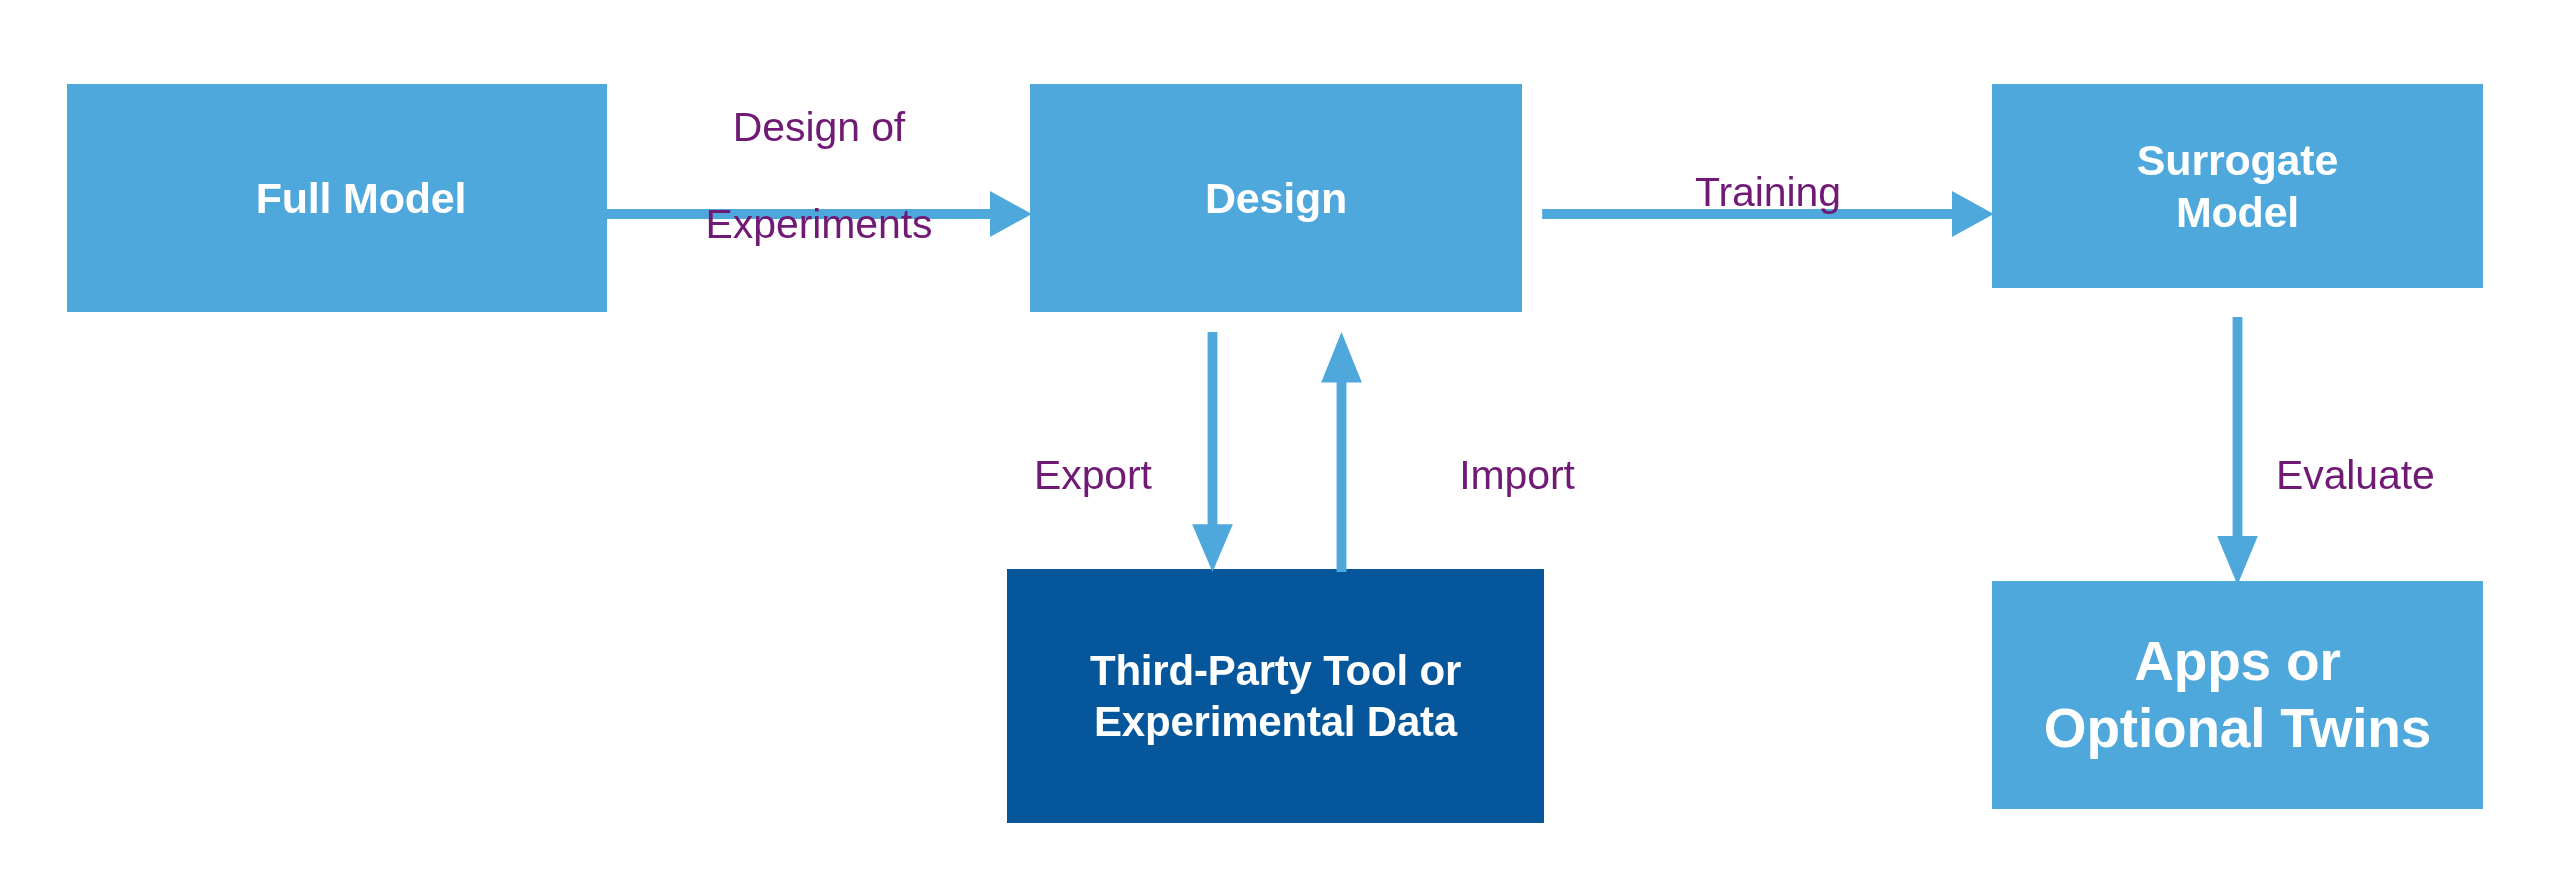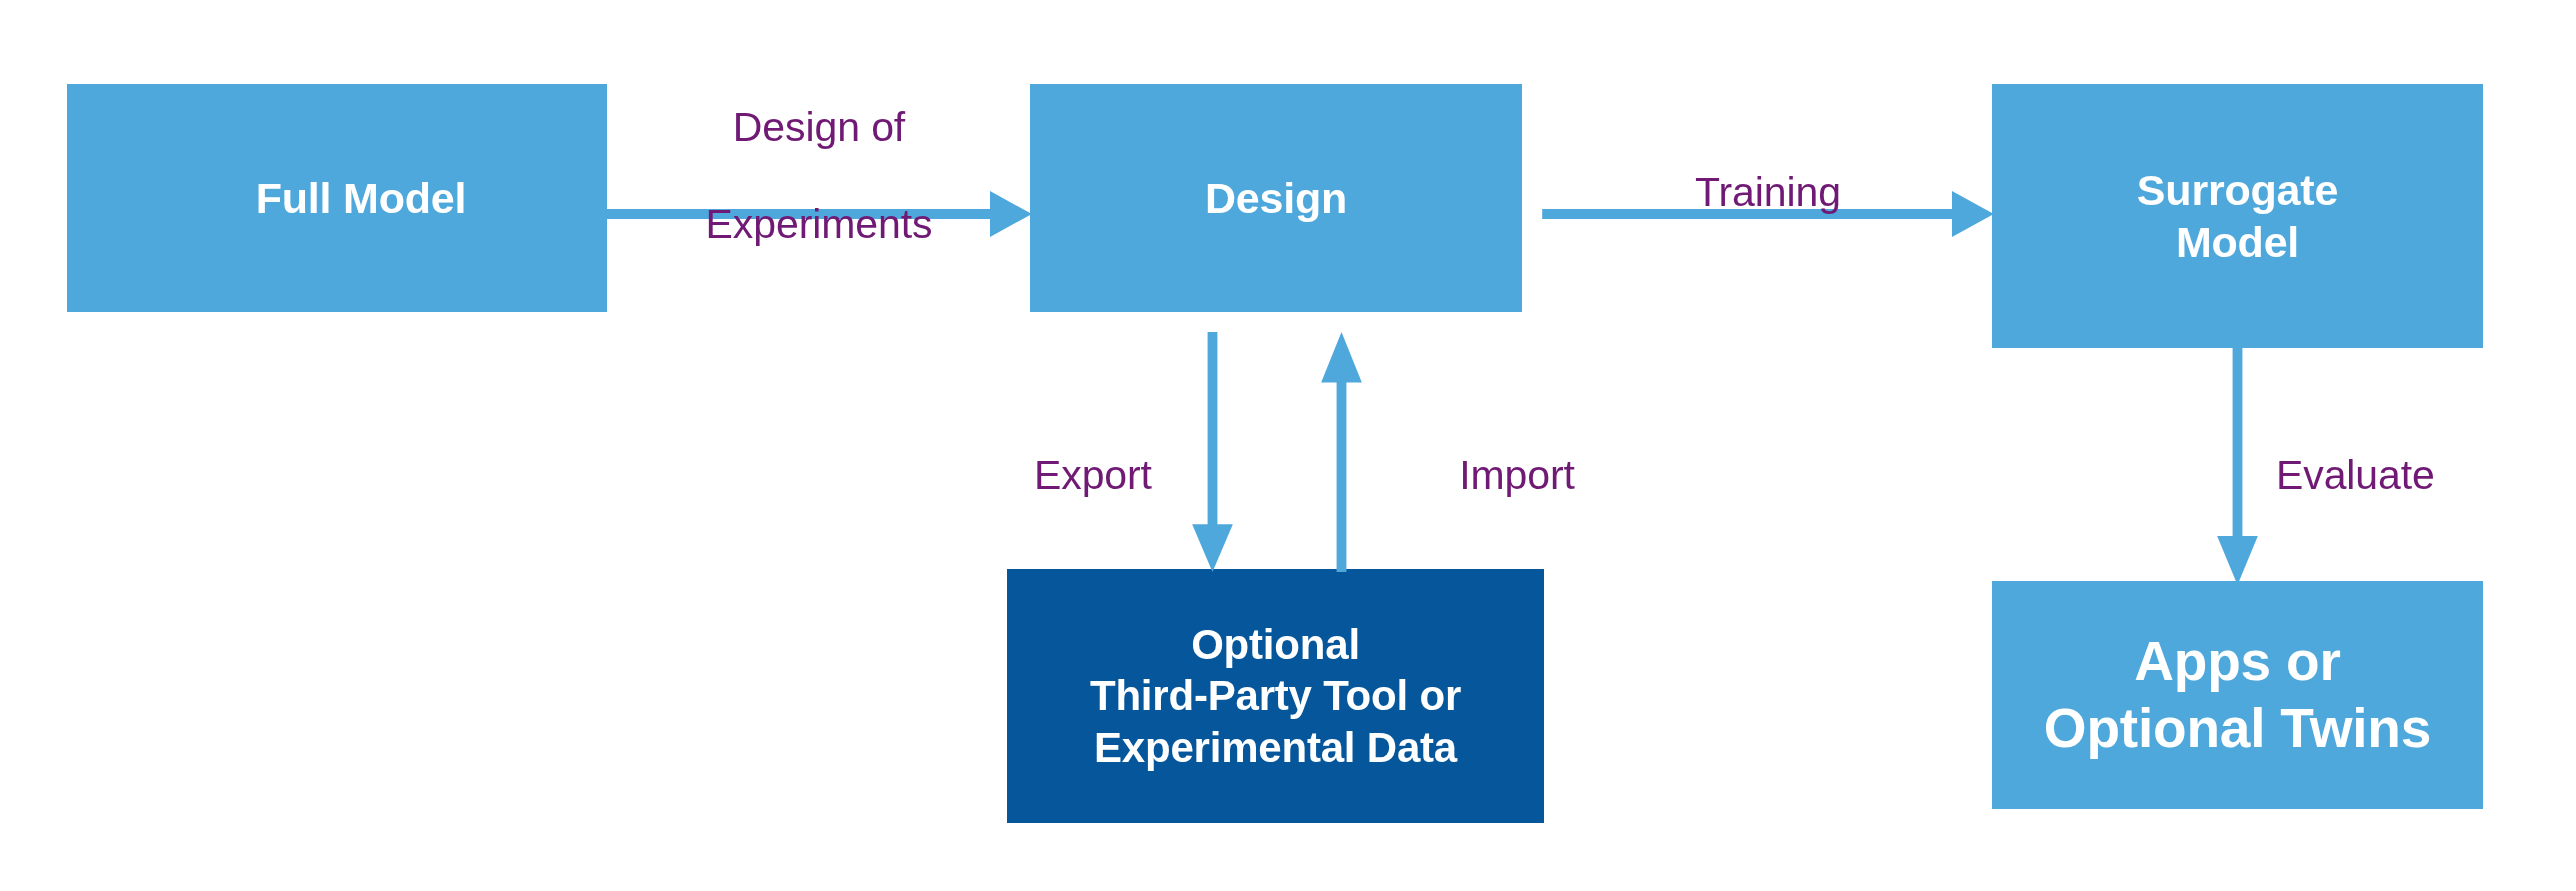--- a/index.html
+++ b/index.html
@@ -29,21 +29,21 @@
     letter-spacing: -0.2px;
   }
   .node-light { background: #4ea8dc; }
   .node-dark  { background: #05569a; }
 
   .node-label { display: block; }
 
   
   #node-full-model       { left: 67px;   top: 84px;  width: 492px; height: 228px; font-size: 43px; padding-left: 48px; }
   #node-design-table     { left: 1030px; top: 84px;  width: 492px; height: 228px; font-size: 43px; }
-  #node-surrogate-model  { left: 1992px; top: 84px;  width: 491px; height: 264px; font-size: 43px; }
+  #node-surrogate-model  { left: 1992px; top: 84px;  width: 491px; height: 204px; font-size: 43px; }
   #node-optional-tool    { left: 1007px; top: 569px;  width: 537px; height: 254px; font-size: 42px; }
   #node-apps-twins       { left: 1992px; top: 581px;  width: 491px; height: 228px; font-size: 55px; }
 
   
   .arrow {
     position: absolute;
   }
   .arrow svg { display: block; overflow: visible; }
 
   #arrow-doe       { left: 579px;  top: 191px; width: 454px; height: 46px; }
@@ -87,21 +87,20 @@
 
   <div class="node node-light" id="node-surrogate-model">
     <span class="node-stack">
       <span class="node-label">Surrogate</span>
       <span class="node-label">Model</span>
     </span>
   </div>
 
   <div class="node node-dark" id="node-optional-tool">
     <span class="node-stack">
-      <span class="node-label">Optional</span>
       <span class="node-label">Third-Party Tool or</span>
       <span class="node-label">Experimental Data</span>
     </span>
   </div>
 
   <div class="node node-light" id="node-apps-twins">
     <span class="node-stack">
       <span class="node-label">Apps or</span>
       <span class="node-label">Optional Twins</span>
     </span>

